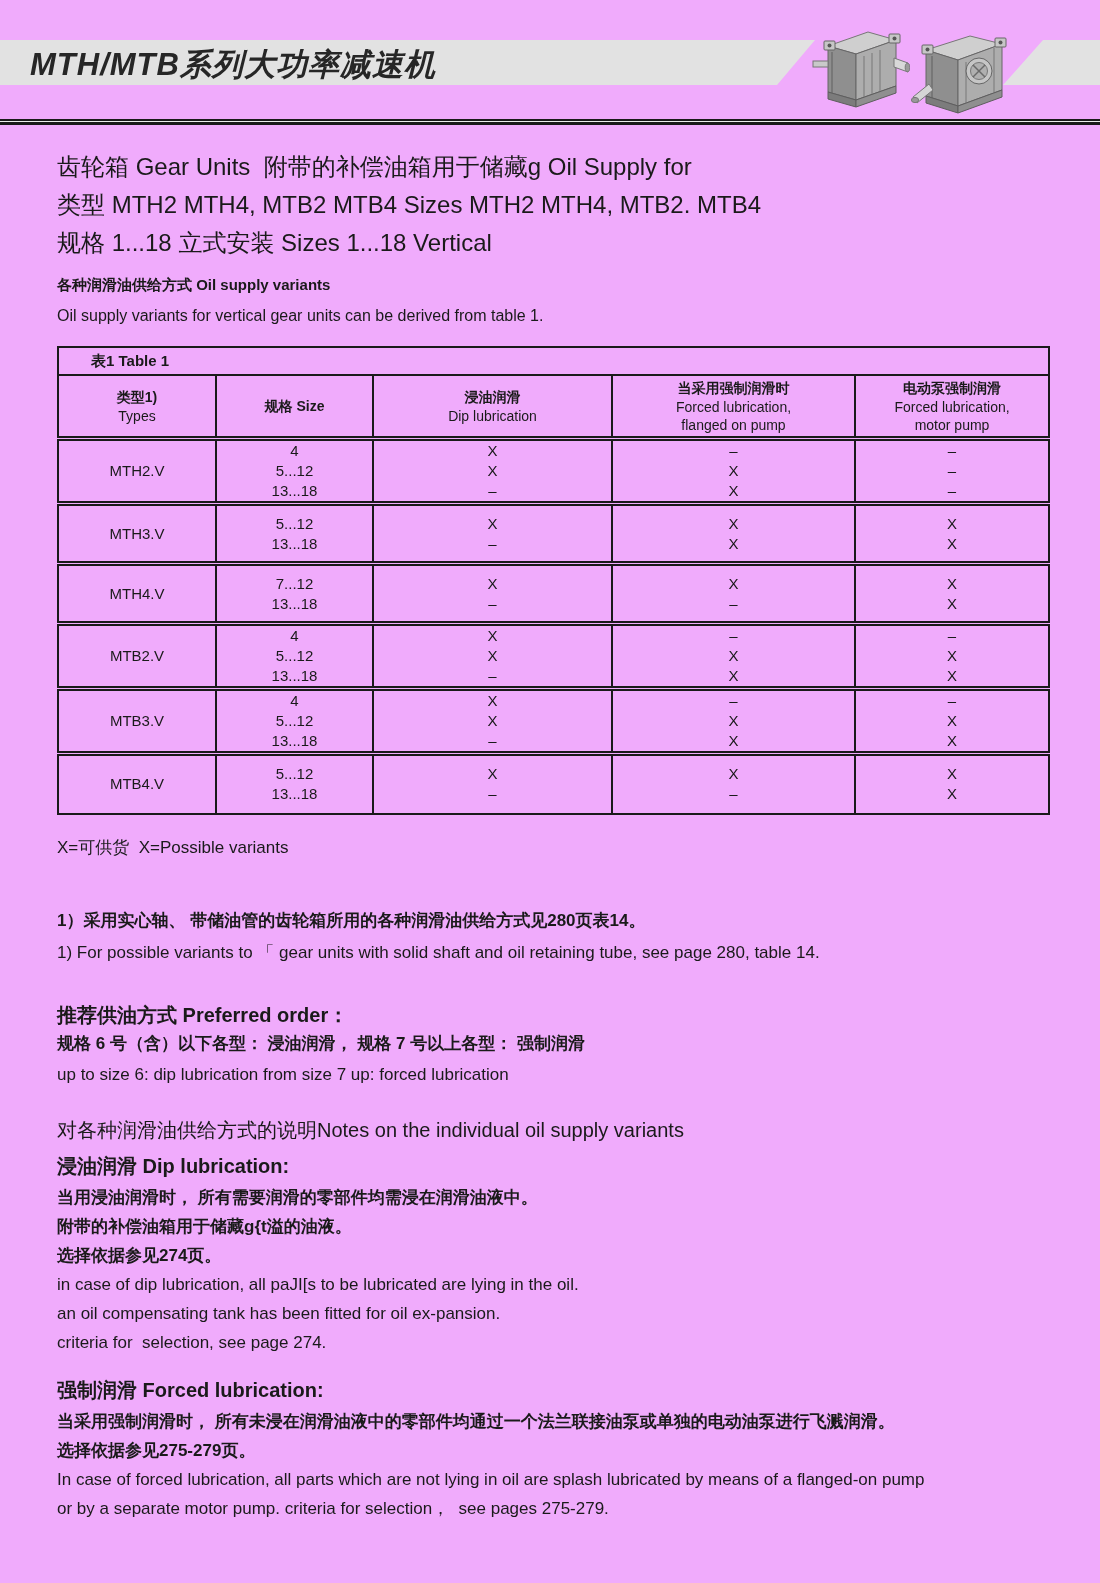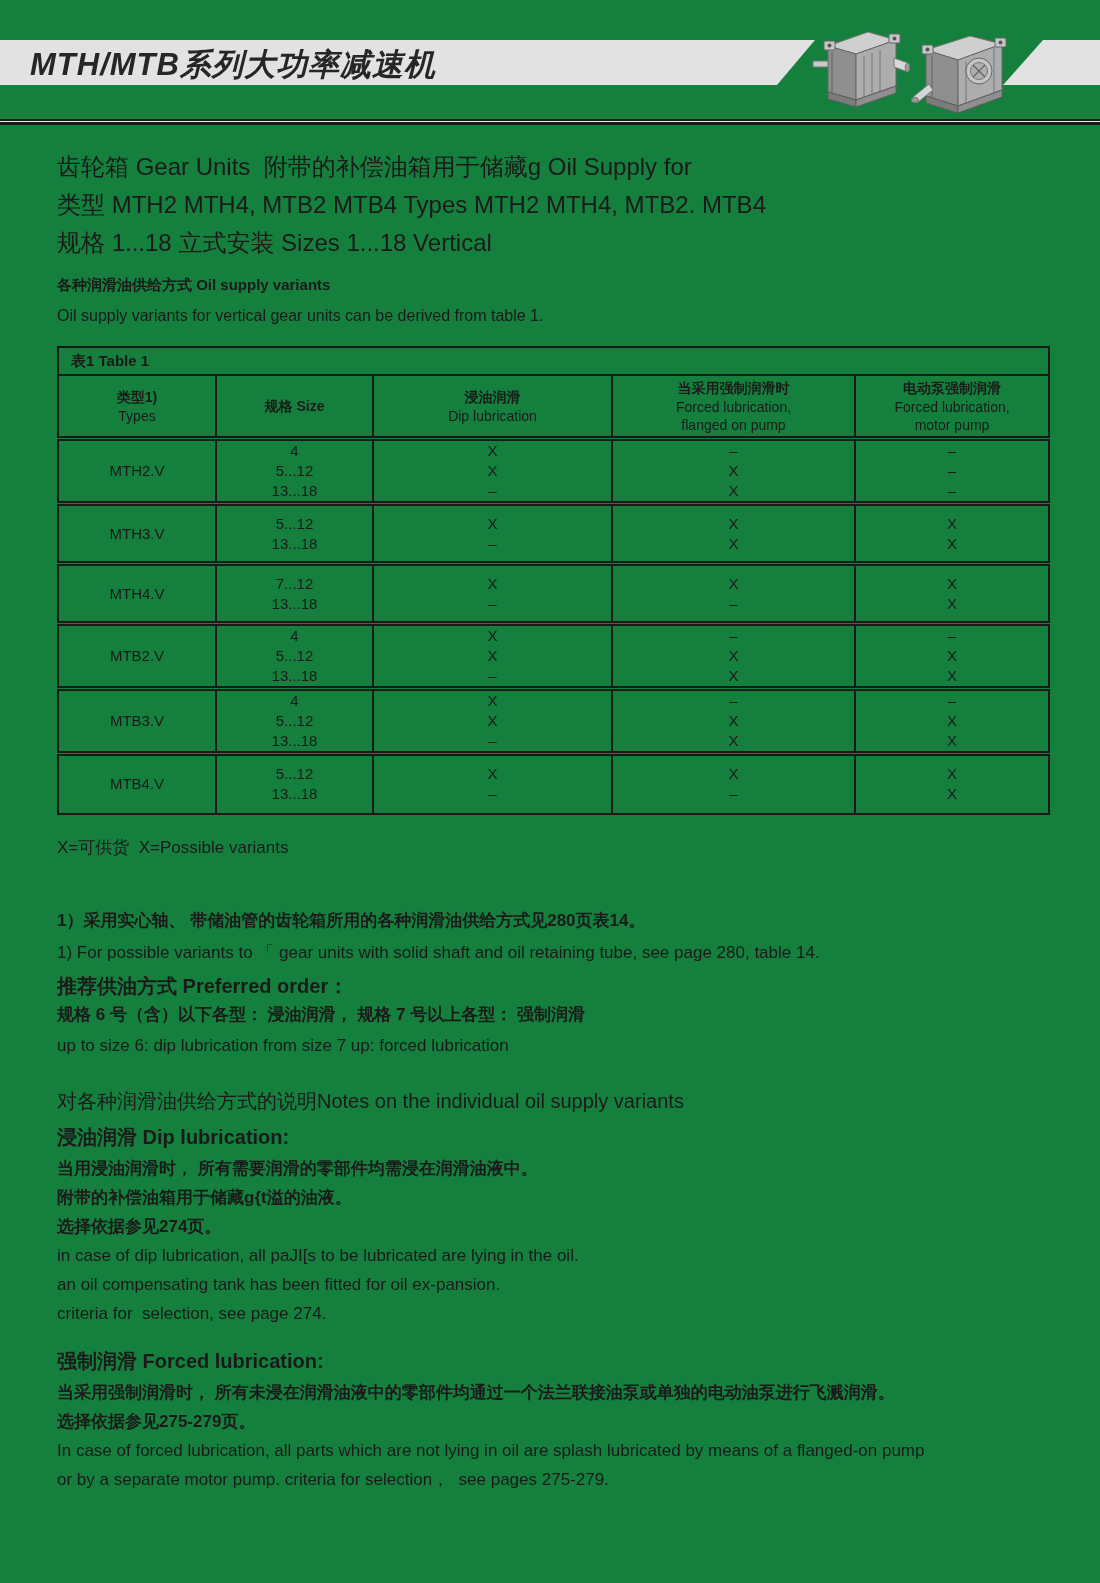--- a/index.html
+++ b/index.html
@@ -1,18 +1,18 @@
 <!DOCTYPE html>
 <html><head>
 <meta charset="utf-8">
 <style>
   * { margin:0; padding:0; box-sizing:border-box; }
   html,body { background:#ffffff; }
   body { font-family:"Liberation Sans","DejaVu Sans",sans-serif; color:#1a1a1a; }
-  .page { width:1100px; height:1583px; background:#15803d; position:relative; overflow:hidden; margin:0 auto; }
+  .page { width:1100px; height:1583px; background:#f0abfc; position:relative; overflow:hidden; margin:0 auto; }
 
   
   .page-header { position:relative; height:127px; }
   .band { position:absolute; top:40px; height:45px; background:#e2e2e2; }
   .band-left { left:0; width:815px; clip-path:polygon(0 0,100% 0,calc(100% - 38px) 100%,0 100%); }
   .band-right { left:1003px; width:97px; clip-path:polygon(40px 0,100% 0,100% 100%,0 100%); }
   .band-title { position:absolute; left:30px; top:44px; font-size:31px; font-weight:700; font-style:italic; letter-spacing:1px; color:#262626; white-space:nowrap; }
   .gear { position:absolute; }
   .gear-1 { left:810px; top:20px; }
   .gear-2 { left:906px; top:22px; }
@@ -25,33 +25,33 @@
   .zh-bold { font-weight:700; }
   .en { font-weight:400; }
 
   .intro-title { margin-top:21px; font-size:24px; line-height:38px; font-weight:500; }
   .intro-sub { margin-top:7px; font-size:15px; line-height:31px; }
   .intro-sub .en { font-size:16px; }
 
   
   .oil-table { border-collapse:collapse; width:991px; margin-top:15px; table-layout:fixed; }
   .oil-table th, .oil-table td { border:2px solid #1a1a1a; }
-  .caption-row td { height:28px; text-align:left; padding-left:12px; font-size:15px; font-weight:700; }
+  .caption-row td { height:28px; text-align:left; padding-left:32px; font-size:15px; font-weight:700; }
   .head-row th { height:58px; text-align:center; vertical-align:middle; font-size:14px;
     border-bottom:5px double #1a1a1a; padding:2px; }
   .col-zh { font-weight:700; line-height:20px; }
   .col-en { font-weight:400; line-height:18px; white-space:pre-line; }
   .oil-table tbody td { height:60px; text-align:center; vertical-align:middle; font-size:15px;
     line-height:20px; font-weight:500; white-space:pre-line; border-top:5px double #1a1a1a; }
 
   .legend { margin-top:21px; font-size:17px; font-weight:500; }
 
   .footnote { margin-top:46px; font-size:17px; line-height:32px; }
 
-  .section-heading { margin-top:4px; font-size:20px; font-weight:700; line-height:26px; }
+  .section-heading { margin-top:33px; font-size:20px; font-weight:700; line-height:26px; }
   .notes-heading { margin-top:27px; font-size:20px; font-weight:500; line-height:26px; }
   .pref-line { font-size:17px; line-height:31px; }
   .note-line { font-size:17px; line-height:29px; }
   .dip-heading { margin-top:10px; margin-bottom:4px; }
   .forced-heading { margin-top:20px; margin-bottom:4px; }
 </style>
 </head>
 <body>
 
 <div class="page">
@@ -101,21 +101,21 @@
       <polygon points="52,84 96,68 96,75 52,91" fill="#8f8f8f" stroke="#5e5e5e"></polygon>
     </svg>
 
     <div class="header-rule"></div>
   </header>
 
   <main class="content">
 
     <div class="intro-title">
       <div class="txt">齿轮箱 Gear Units  附带的补偿油箱用于储藏g Oil Supply for</div>
-      <div class="txt">类型 MTH2 MTH4, MTB2 MTB4 Types MTH2 MTH4, MTB2. MTB4</div>
+      <div class="txt">类型 MTH2 MTH4, MTB2 MTB4 Sizes MTH2 MTH4, MTB2. MTB4</div>
       <div class="txt">规格 1...18 立式安装 Sizes 1...18 Vertical</div>
     </div>
 
     <div class="intro-sub">
       <div class="txt zh-bold">各种润滑油供给方式 Oil supply variants</div>
       <div class="txt en">Oil supply variants for vertical gear units can be derived from table 1.</div>
     </div>
 
     <table class="oil-table">
       <colgroup>

